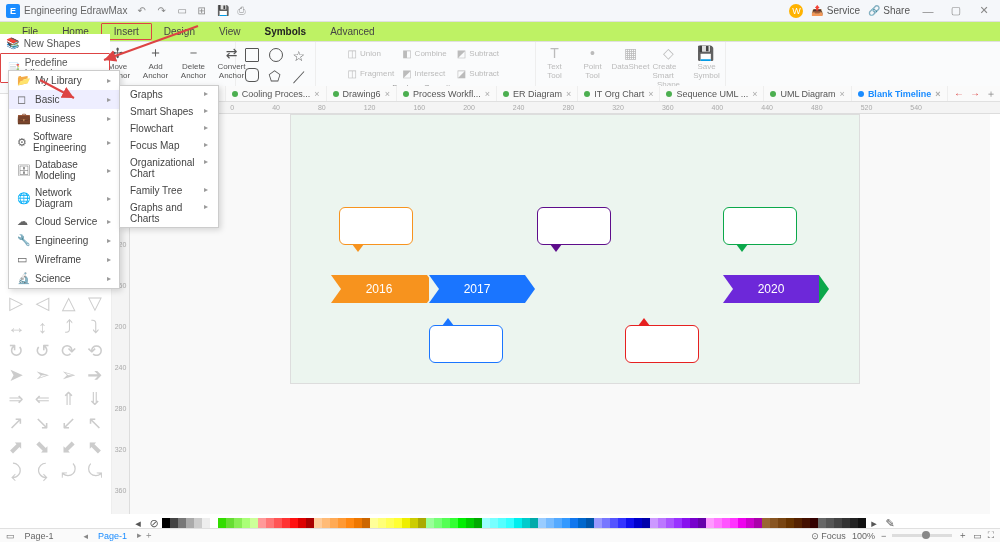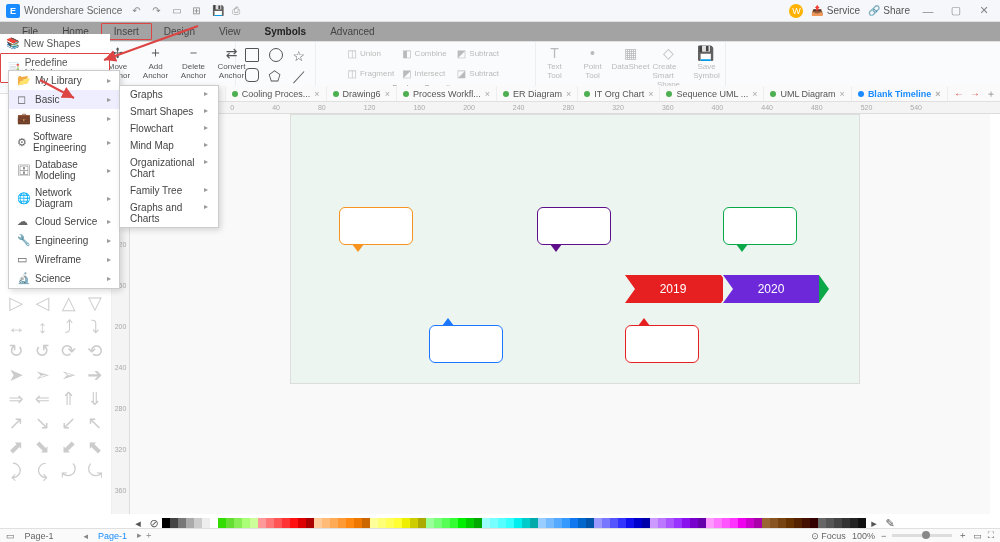--- a/index.html
+++ b/index.html
@@ -10,21 +10,21 @@
 .titlebar .logo { width: 14px; height: 14px; background: #1a8cff; border-radius: 2px; margin-right: 4px; display:flex;align-items:center;justify-content:center;color:#fff;font-size:9px;font-weight:bold;}
 .titlebar .title { font-size: 10px; color: #666; }
 .titlebar .qat { margin-left: 10px; display: flex; gap: 8px; }
 .titlebar .qat span { width: 12px; height: 12px; color:#888; font-size:10px; }
 .titlebar .right { margin-left: auto; display: flex; align-items: center; gap: 8px; }
 .titlebar .avatar { width: 14px; height: 14px; border-radius: 50%; background: #ffb300; color:#fff; font-size:9px; display:flex;align-items:center;justify-content:center;}
 .titlebar .winbtn { width: 20px; text-align: center; color: #888; font-size: 11px; }
 .titlebar .pub { font-size:10px; color:#555; }
 
 
-.menutabs { height: 20px; background: #a3a3a3; display: flex; align-items: center; border-bottom: 1px solid #e0e0e0; padding-left: 10px; gap: 0; }
+.menutabs { height: 20px; background: #bef264; display: flex; align-items: center; border-bottom: 1px solid #e0e0e0; padding-left: 10px; gap: 0; }
 .menutabs div { padding: 2px 12px; font-size: 10px; color: #444; cursor: pointer; }
 .menutabs .boxed { border: 1px solid #d44; border-radius: 1px; }
 .menutabs .active { font-weight: bold; color:#222; }
 
 
 .ribbon { height: 52px; background: #fafbfc; border-bottom: 1px solid #e0e0e0; display: flex; align-items: flex-start; position:relative; }
 .ribbon-group { display: flex; flex-direction: column; align-items: center; border-right: 1px solid #eee; padding: 2px 6px 0; height: 100%; }
 .ribbon-row { display: flex; gap: 6px; }
 .ribbon-btn { display: flex; flex-direction: column; align-items: center; width: 32px; font-size: 8px; color: #555; cursor: pointer; }
 .ribbon-btn .ic { height: 18px; display:flex;align-items:center;justify-content:center;font-size:14px;color:#555;}
@@ -94,21 +94,21 @@
 .statusbar { position:absolute; left:0; right:0; bottom:0; height:14px; background:#fafafa; border-top:1px solid #e0e0e0; display:flex; align-items:center; font-size:9px; color:#666; padding:0 6px; gap:10px;}
 .statusbar .zoom { margin-left:auto; display:flex; align-items:center; gap:6px;}
 .statusbar .zoom .bar{width:60px;height:3px;background:#ddd;position:relative;}
 .statusbar .zoom .bar::after{content:'';position:absolute;left:50%;top:-3px;width:8px;height:8px;border-radius:50%;background:#888;}
 </style>
 <style>.bub.down::after{border-top-color:inherit}.bub.up::after{border-bottom-color:inherit}</style></head>
 <body>
 
 <div class="titlebar">
   <div class="logo">E</div>
-  <div class="title">Wondershare Science</div>
+  <div class="title">Engineering EdrawMax</div>
   <div class="qat">
     <span>↶</span>
     <span>↷</span>
     <span>▭</span>
     <span>⊞</span>
     <span>💾</span>
     <span>⎙</span>
   </div>
   <div class="right">
     <div class="avatar">W</div>
@@ -312,21 +312,21 @@
     </div>
     <div class="submenu-item">
       <span>Smart Shapes</span>
       <span class="arr">▸</span>
     </div>
     <div class="submenu-item">
       <span>Flowchart</span>
       <span class="arr">▸</span>
     </div>
     <div class="submenu-item">
-      <span>Mind Map</span>
+      <span>Focus Map</span>
       <span class="arr">▸</span>
     </div>
     <div class="submenu-item">
       <span>Organizational Chart</span>
       <span class="arr">▸</span>
     </div>
     <div class="submenu-item">
       <span>Family Tree</span>
       <span class="arr">▸</span>
     </div>
@@ -473,23 +473,27 @@
     <span>160</span>
     <span>200</span>
     <span>240</span>
     <span>280</span>
     <span>320</span>
     <span>360</span>
   </div>
 
 <div class="canvas-wrap">
   <div class="canvas" id="canvas">
-      <div class="chevron" style="left:334px;top:160px;width:96px;background:#e62020">
-        <span>2019</span>
-        <span style="position:absolute;right:-10px;width:0;height:0;border-top:14px solid transparent;border-bottom:14px solid transparent;border-left:10px solid rgb(230, 32, 32)"></span>
+      <div class="chevron" style="left:40px;top:160px;width:96px;background:#f7931e">
+        <span>2016</span>
+        <span style="position:absolute;right:-10px;width:0;height:0;border-top:14px solid transparent;border-bottom:14px solid transparent;border-left:10px solid rgb(247, 147, 30)"></span>
+      </div>
+      <div class="chevron" style="left:138px;top:160px;width:96px;background:#1a75ff">
+        <span>2017</span>
+        <span style="position:absolute;right:-10px;width:0;height:0;border-top:14px solid transparent;border-bottom:14px solid transparent;border-left:10px solid rgb(26, 117, 255)"></span>
       </div>
       <div class="chevron" style="left:432px;top:160px;width:96px;background:#6d28d9">
         <span>2020</span>
         <span style="position:absolute;right:-10px;width:0;height:0;border-top:14px solid transparent;border-bottom:14px solid transparent;border-left:10px solid rgb(11, 168, 74)"></span>
       </div>
       <div class="bub down" style="left: 48px; top: 92px; border-color: rgb(247, 147, 30); --c: rgb(247, 147, 30);"></div>
       <div class="bub down" style="left: 246px; top: 92px; border-color: rgb(94, 13, 139); --c: rgb(94, 13, 139);"></div>
       <div class="bub down" style="left: 432px; top: 92px; border-color: rgb(11, 168, 74); --c: rgb(11, 168, 74);"></div>
       <div class="bub up" style="left:138px;top:210px;border-color:#1a75ff"></div>
       <div class="bub up" style="left:334px;top:210px;border-color:#e62020"></div>

